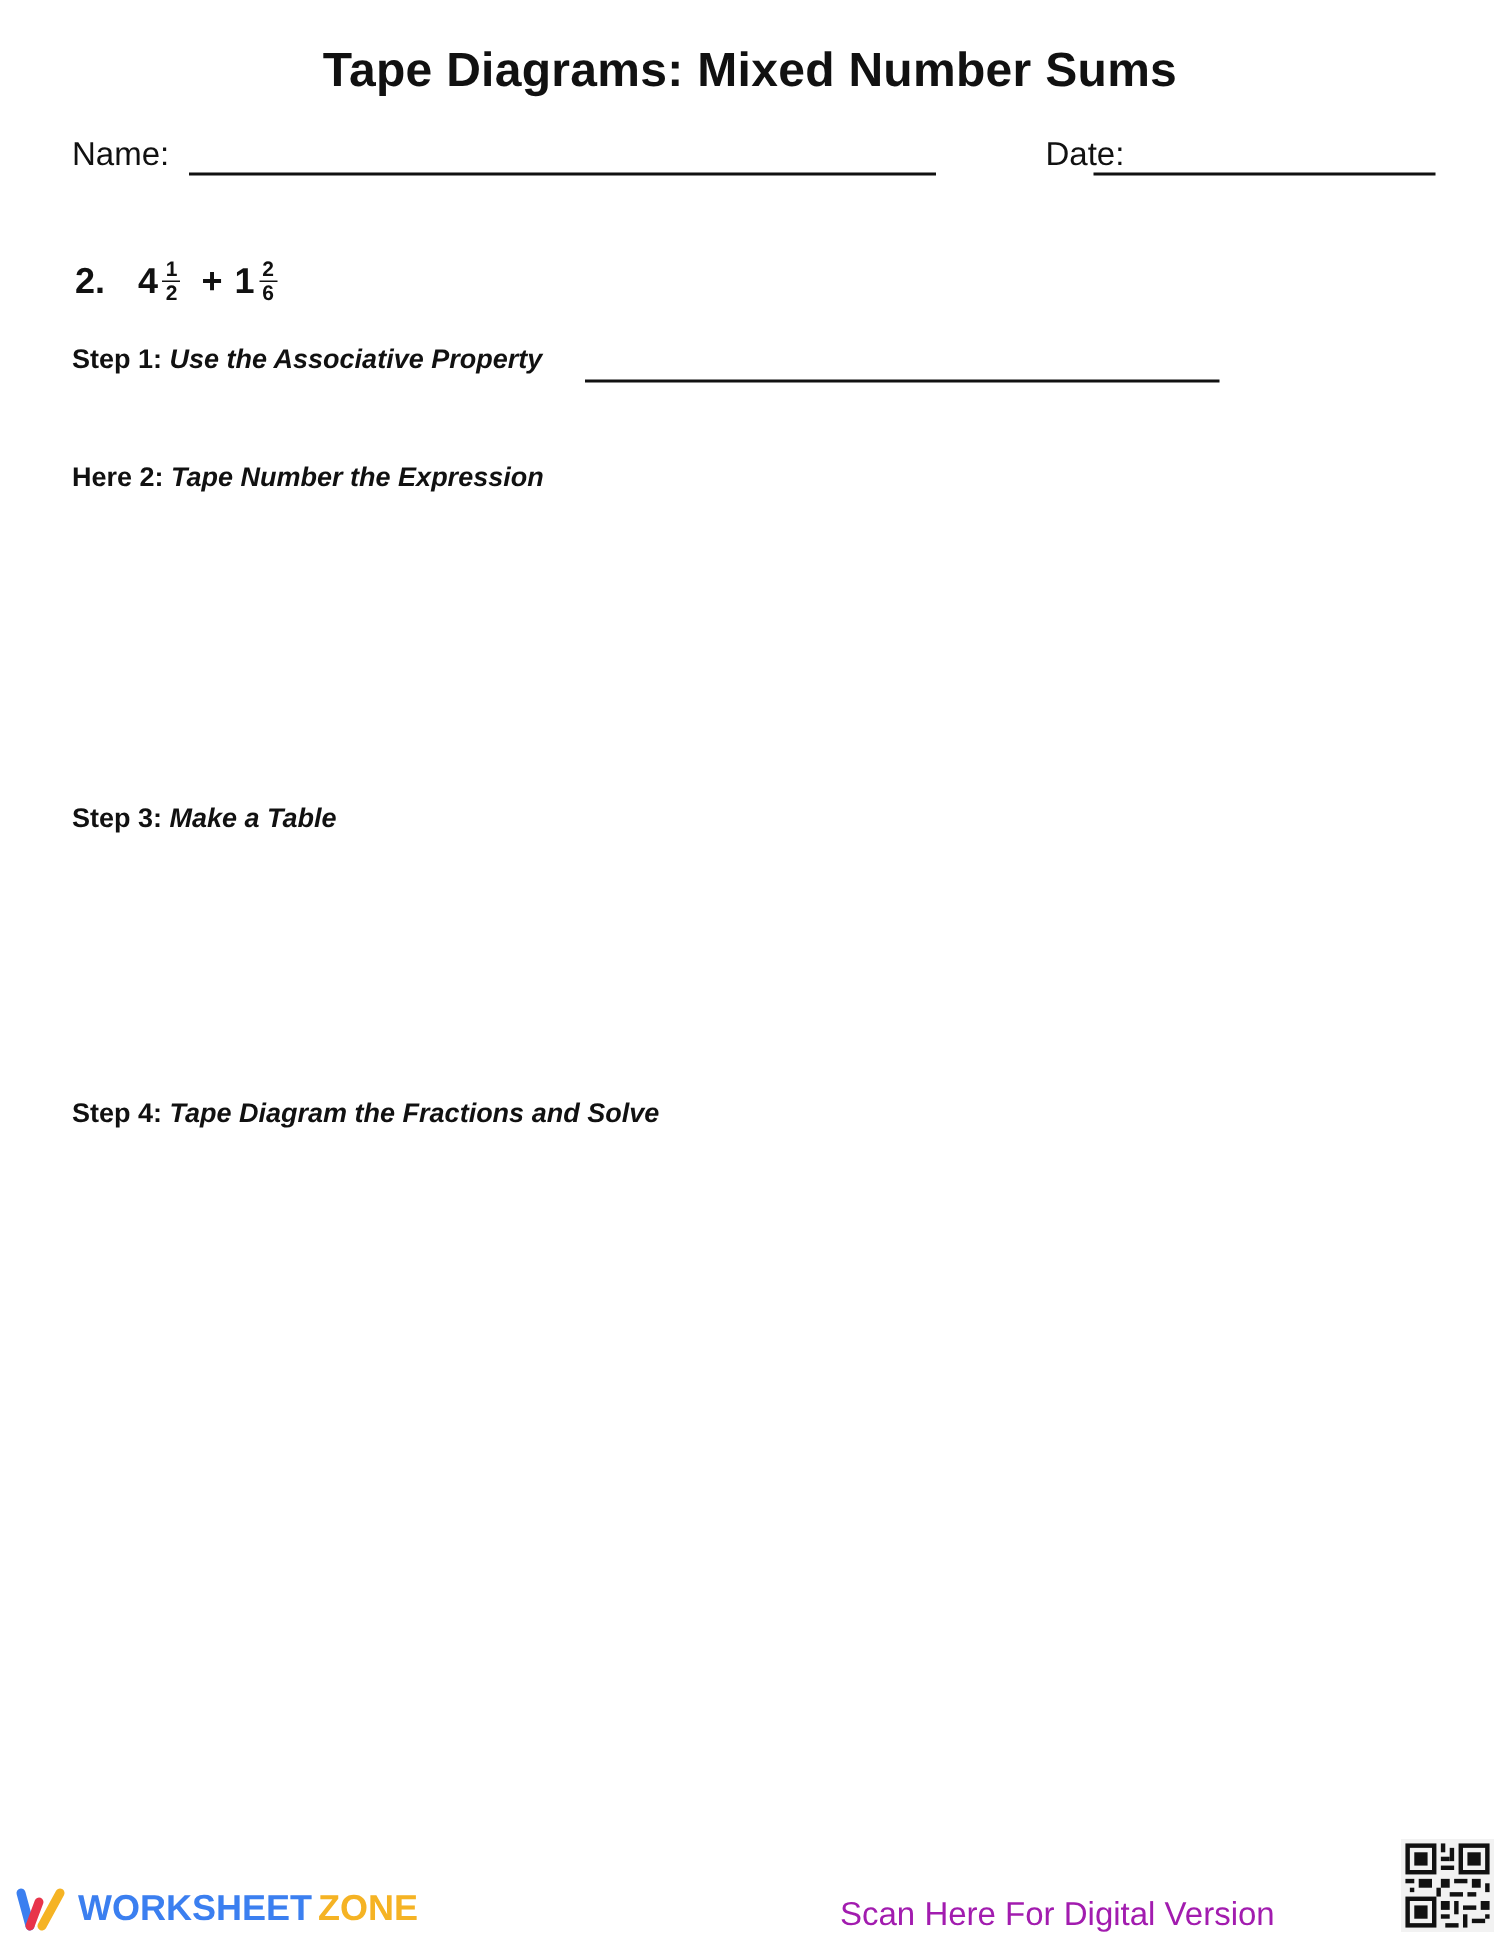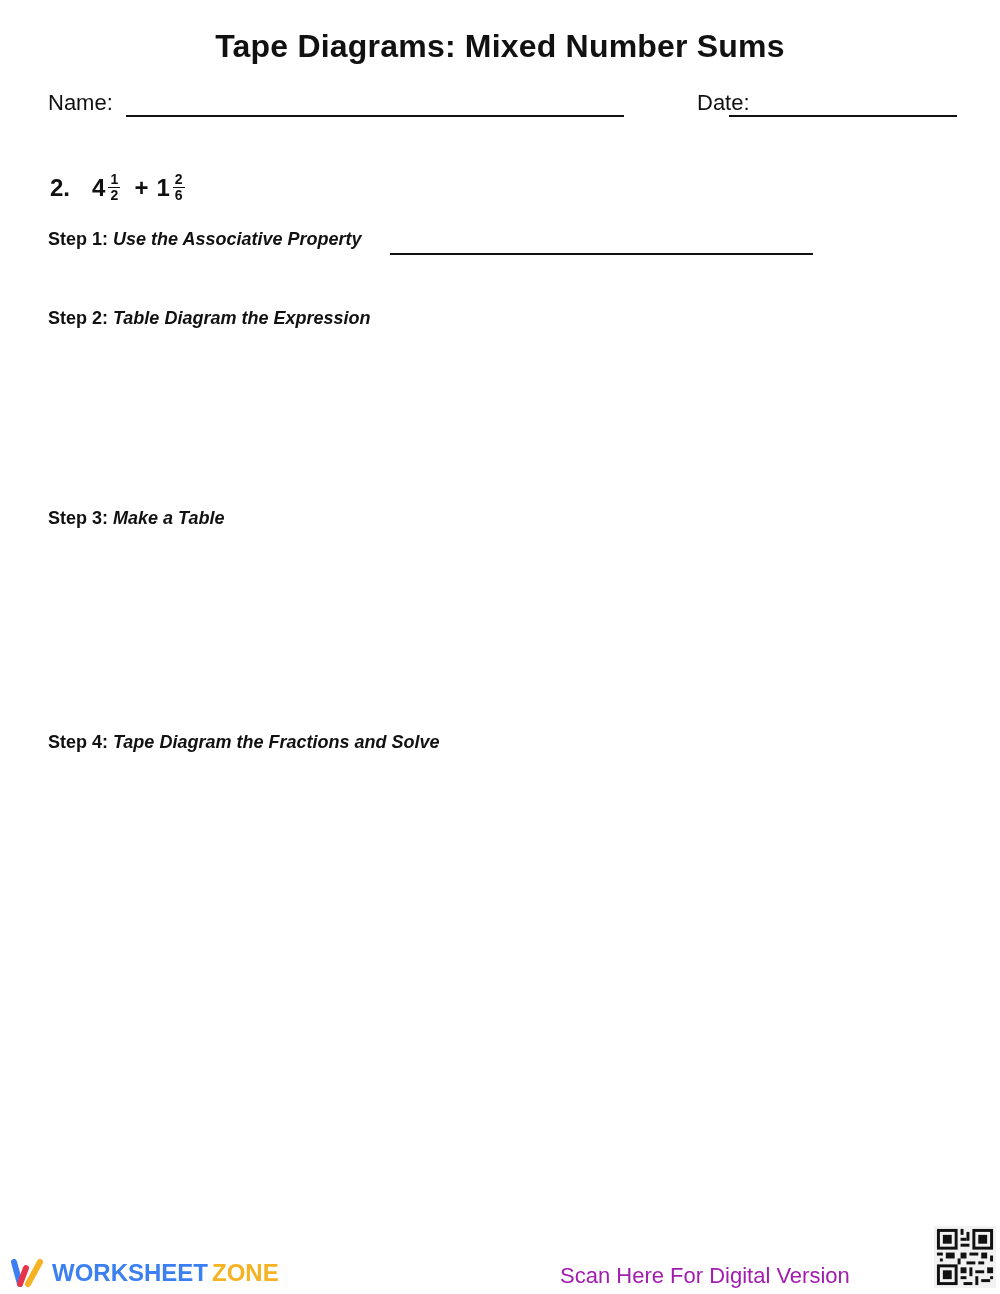--- a/index.html
+++ b/index.html
@@ -49,25 +49,25 @@
   </span>
 </div>
 
 <div class="step" style="top:229px;">
   <span>Step 1:</span>
   <i>Use the Associative Property</i>
 </div>
 <div class="line" style="left:390px;top:253px;width:423px;"></div>
 
 <div class="step" style="top:308px;">
-  <span>Step 2:</span>
-  <i>Table Diagram the Expression</i>
+  <span>Here 2:</span>
+  <i>Tape Number the Expression</i>
 </div>
 
-<div class="step" style="top:508px;">
+<div class="step" style="top:535px;">
   <span>Step 3:</span>
   <i>Make a Table</i>
 </div>
 
 <div class="step" style="top:732px;">
   <span>Step 4:</span>
   <i>Tape Diagram the Fractions and Solve</i>
 </div>
 
 <div class="footer-logo">

